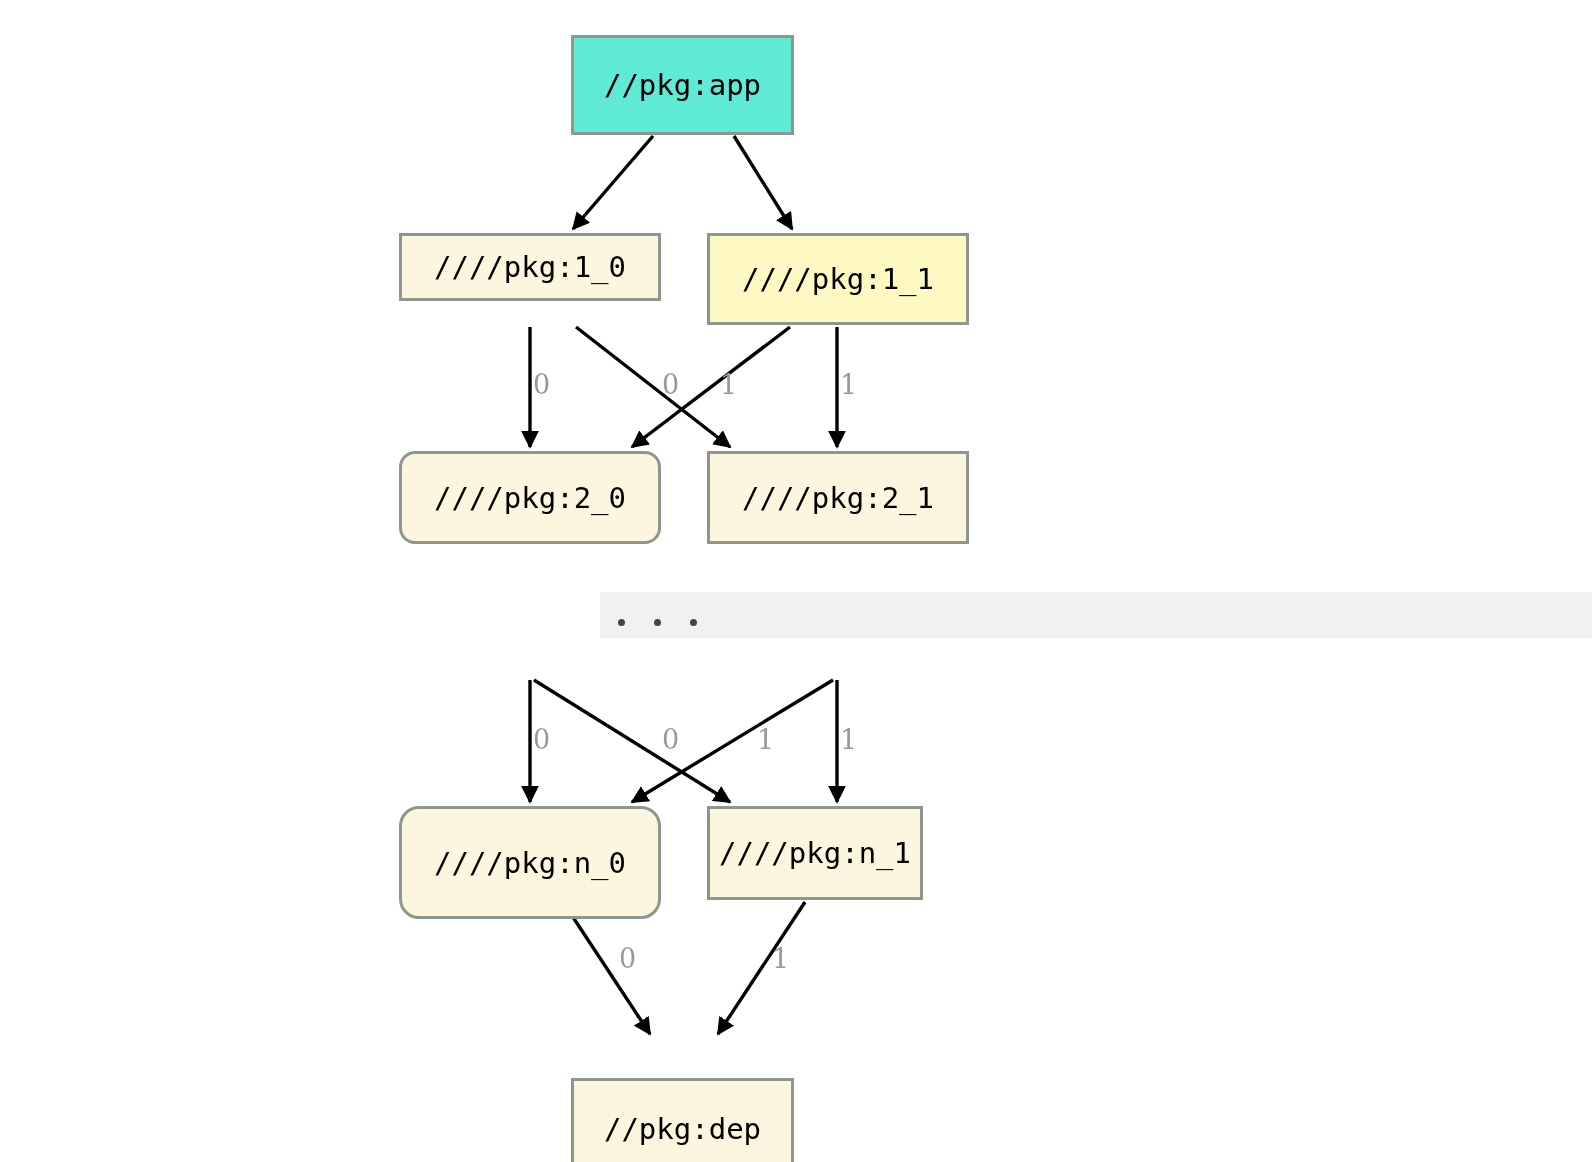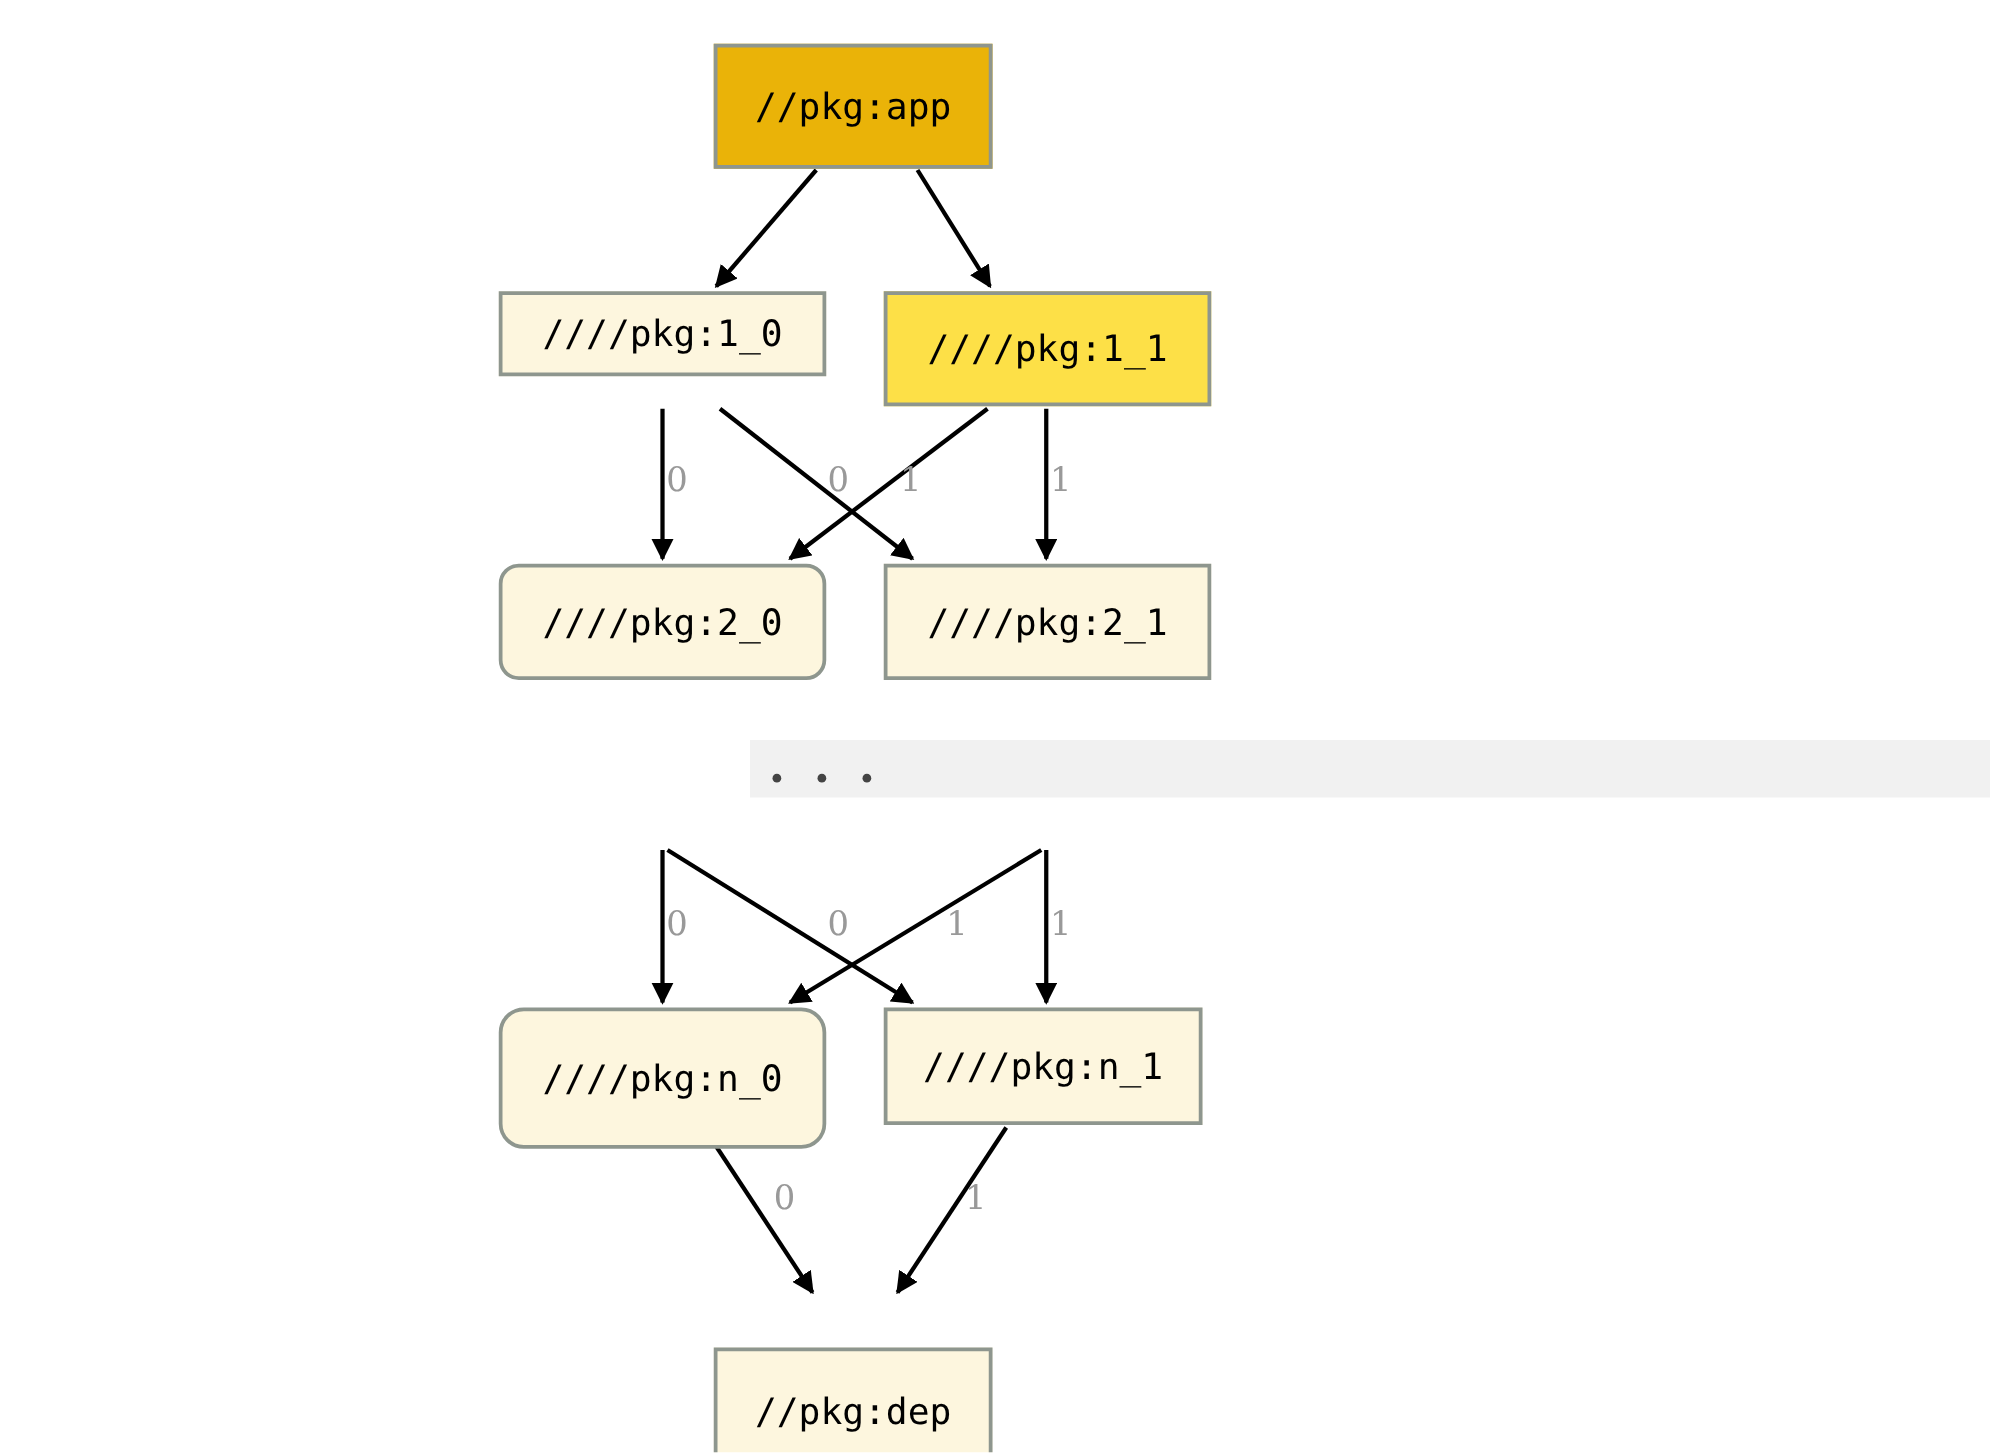--- a/index.html
+++ b/index.html
@@ -87,27 +87,27 @@
         <line x1="530" y1="680" x2="530" y2="802" stroke="#000000" stroke-width="3.4" marker-end="url(#arrow)"></line>
         <line x1="534" y1="680" x2="730" y2="802" stroke="#000000" stroke-width="3.4" marker-end="url(#arrow)"></line>
         <line x1="833" y1="680" x2="632" y2="802" stroke="#000000" stroke-width="3.4" marker-end="url(#arrow)"></line>
         <line x1="837" y1="680" x2="837" y2="802" stroke="#000000" stroke-width="3.4" marker-end="url(#arrow)"></line>
         <line x1="563" y1="902" x2="650" y2="1034" stroke="#000000" stroke-width="3.4" marker-end="url(#arrow)"></line>
         <line x1="805" y1="902" x2="718" y2="1034" stroke="#000000" stroke-width="3.4" marker-end="url(#arrow)"></line>
       </g>
   </svg>
 
   <div id="nodes-layer">
-      <div class="node-box" style="left: 571px; top: 35px; width: 223px; height: 100px; background: #eab308; border-color: rgb(142, 150, 142);">//pkg:app</div>
+      <div class="node-box" style="left: 571px; top: 35px; width: 223px; height: 100px; background: #5eead4; border-color: rgb(142, 150, 142);">//pkg:app</div>
       <div class="node-box" style="left: 399px; top: 233px; width: 262px; height: 68px; background: rgb(253, 246, 222); border-color: rgb(142, 150, 142);">////pkg:1_0</div>
-      <div class="node-box" style="left: 707px; top: 233px; width: 262px; height: 92px; background: #fde047; border-color: rgb(142, 150, 142);">////pkg:1_1</div>
+      <div class="node-box" style="left: 707px; top: 233px; width: 262px; height: 92px; background: #fef9c3; border-color: rgb(142, 150, 142);">////pkg:1_1</div>
       <div class="node-box" style="left: 399px; top: 451px; width: 262px; height: 93px; background: rgb(253, 246, 222); border-color: rgb(142, 150, 142); border-radius: 16px;">////pkg:2_0</div>
       <div class="node-box" style="left: 707px; top: 451px; width: 262px; height: 93px; background: rgb(253, 246, 222); border-color: rgb(142, 150, 142);">////pkg:2_1</div>
       <div class="node-box" style="left: 399px; top: 806px; width: 262px; height: 113px; background: rgb(253, 246, 222); border-color: rgb(142, 150, 142); border-radius: 20px;">////pkg:n_0</div>
-      <div class="node-box" style="left: 707px; top: 806px; width: 255px; height: 94px; background: rgb(253, 246, 222); border-color: rgb(142, 150, 142);">////pkg:n_1</div>
+      <div class="node-box" style="left: 707px; top: 806px; width: 216px; height: 94px; background: rgb(253, 246, 222); border-color: rgb(142, 150, 142);">////pkg:n_1</div>
       <div class="node-box" style="left: 571px; top: 1038px; width: 223px; height: 102px; background: rgb(253, 246, 222); border-color: rgb(142, 150, 142); margin-top: 40px;">//pkg:dep</div>
     </div>
 
   <div class="ellipsis-band" id="ellipsis-band" style="left: 600px; top: 592px; width: 992px; height: 46px; background: rgb(241, 241, 241);">
     <div class="ellipsis-dots" id="ellipsis-dots">
         <span class="dot"></span>
         <span class="dot"></span>
         <span class="dot"></span>
       </div>
   </div>

